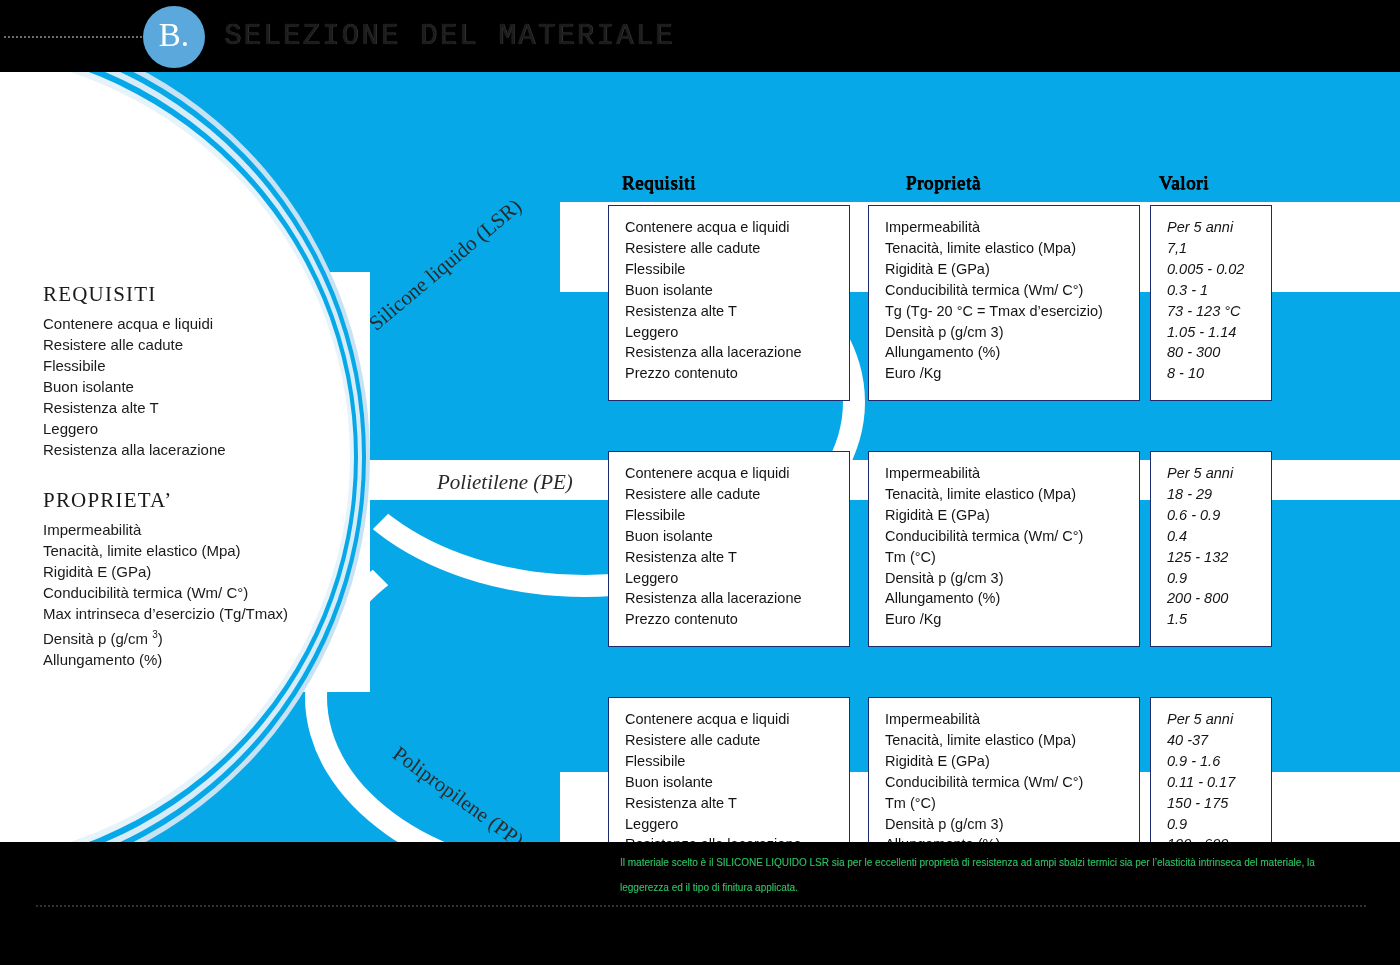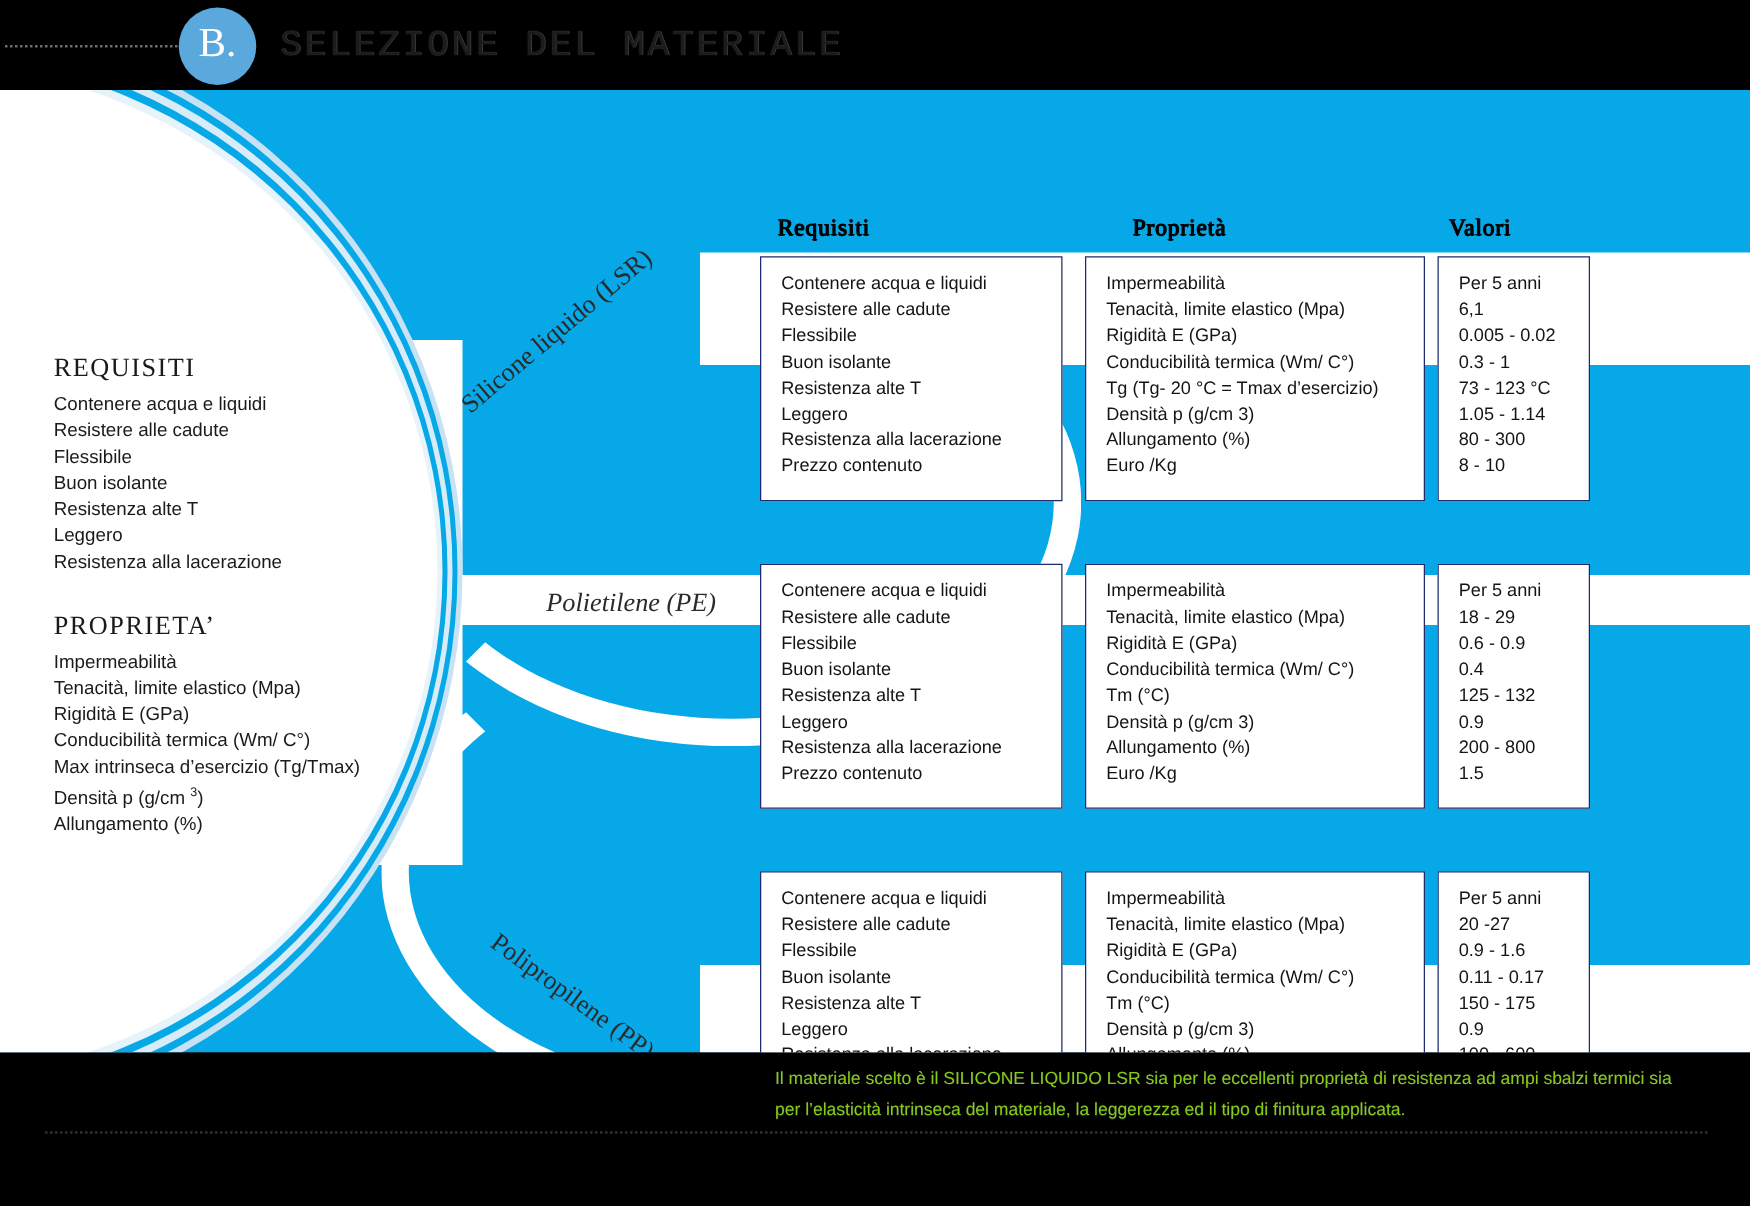--- a/index.html
+++ b/index.html
@@ -171,38 +171,38 @@
     padding: 11px 0 11px 16px;
   }
   .card-line {
     font-size: 14.5px;
     line-height: 20.9px;
     color: #141414;
     white-space: nowrap;
   }
   .c-req { width: 242px; left: 608px; }
   .c-pro { width: 272px; left: 868px; }
-  .c-val { width: 122px; left: 1150px; }
+  .c-val { width: 122px; left: 1150px; font-style: italic; }
 
   .row1 { top: 133px; height: 196px; }
   .row2 { top: 379px; height: 196px; }
   .row3 { top: 625px; height: 196px; }
 
   
   .footer {
     position: absolute; left: 0; top: 842px;
     width: 1400px; height: 123px;
     background: #000000;
   }
   .footer-text {
     position: absolute; left: 620px; top: 8px;
     width: 740px;
-    font-size: 14px;
+    font-size: 10px;
     line-height: 25px;
-    color: #84cc16;
+    color: #22c55e;
     text-shadow: 0.4px 0 0 #262626, 0 0.4px 0 #222;
   }
   .footer-dots {
     position: absolute; left: 36px; top: 63px;
     width: 1330px; height: 0;
     border-top: 2px dotted #303030;
   }
 </style>
 </head>
 <body>
@@ -289,21 +289,21 @@
           <div class="card-line">Conducibilità termica (Wm/ C°)</div>
           <div class="card-line">Tg (Tg- 20 °C = Tmax d’esercizio)</div>
           <div class="card-line">Densità p (g/cm 3)</div>
           <div class="card-line">Allungamento (%)</div>
           <div class="card-line">Euro /Kg</div>
         </div>
       </div>
     <div class="card c-val row1">
         <div>
           <div class="card-line">Per 5 anni</div>
-          <div class="card-line">6,1</div>
+          <div class="card-line">7,1</div>
           <div class="card-line">0.005 - 0.02</div>
           <div class="card-line">0.3 - 1</div>
           <div class="card-line">73 - 123  °C</div>
           <div class="card-line">1.05 - 1.14</div>
           <div class="card-line">80 - 300</div>
           <div class="card-line">8 - 10</div>
         </div>
       </div>
 
     <div class="card c-req row2">
@@ -361,21 +361,21 @@
           <div class="card-line">Rigidità E (GPa)</div>
           <div class="card-line">Conducibilità termica (Wm/ C°)</div>
           <div class="card-line">Tm (°C)</div>
           <div class="card-line">Densità p (g/cm 3)</div>
           <div class="card-line">Allungamento (%)</div>
         </div>
       </div>
     <div class="card c-val row3">
         <div>
           <div class="card-line">Per 5 anni</div>
-          <div class="card-line">20 -27</div>
+          <div class="card-line">40 -37</div>
           <div class="card-line">0.9 - 1.6</div>
           <div class="card-line">0.11 - 0.17</div>
           <div class="card-line">150 - 175</div>
           <div class="card-line">0.9</div>
           <div class="card-line">100 - 600</div>
         </div>
       </div>
 
   </div>
 

